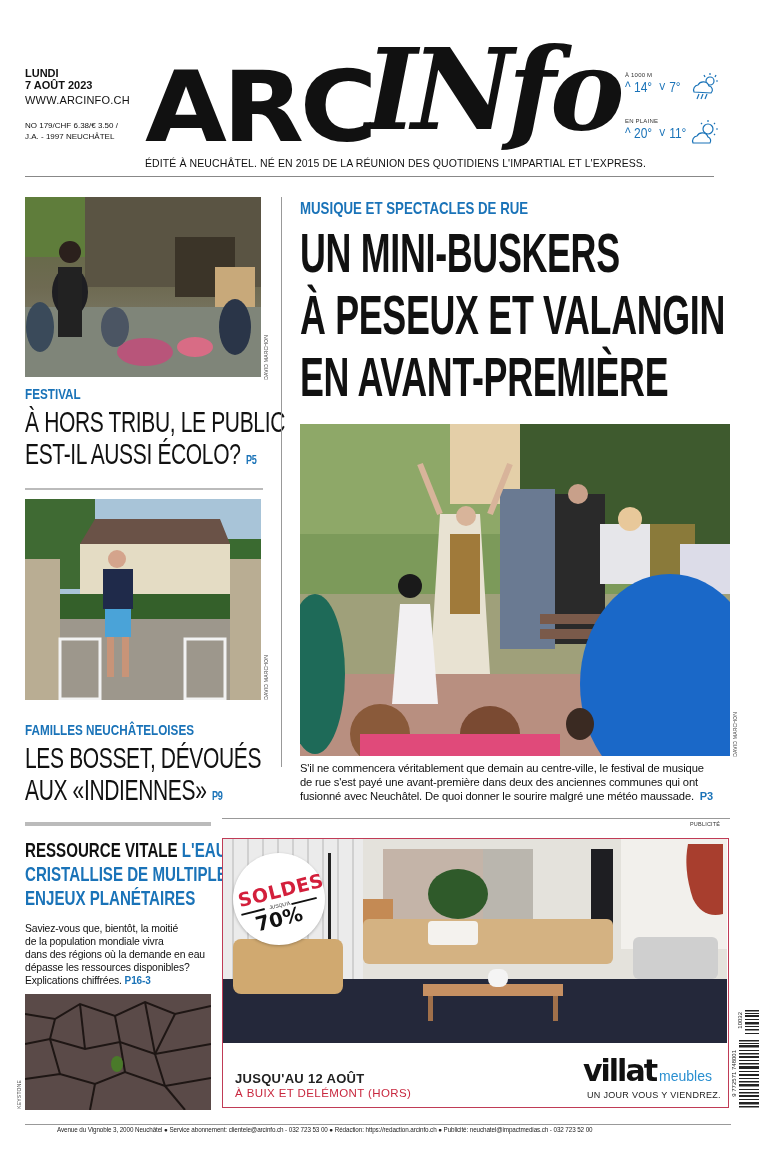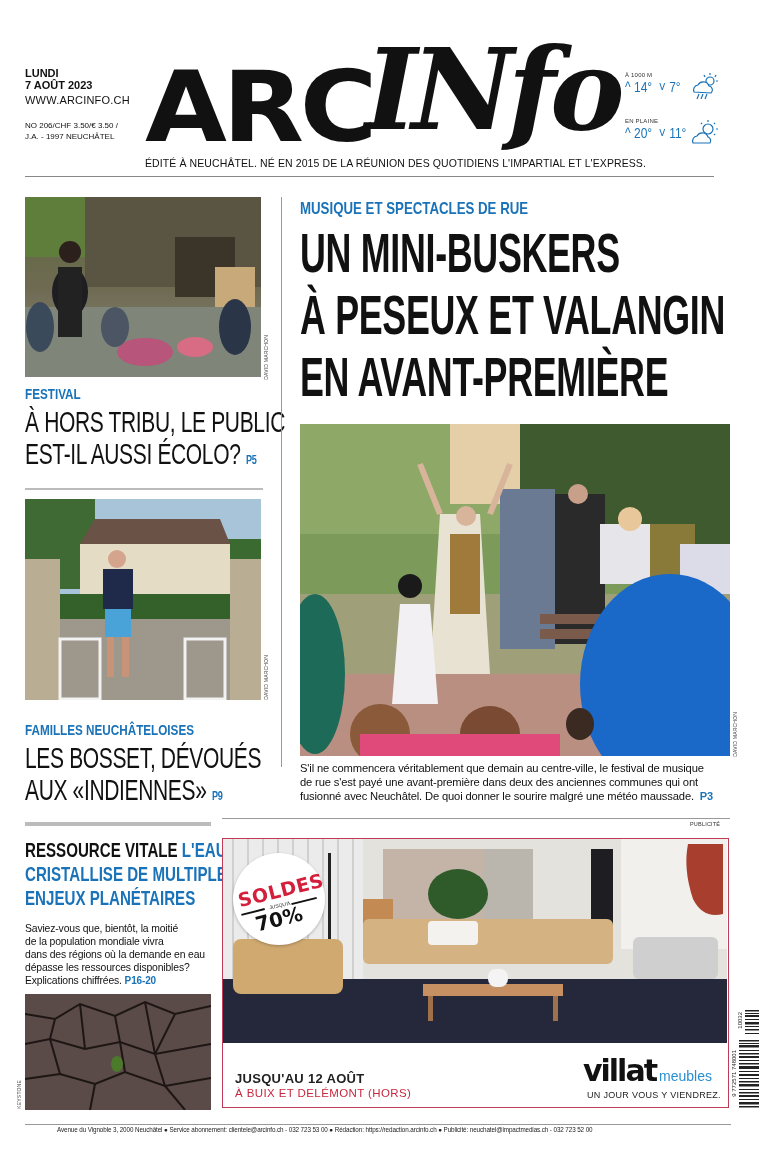--- a/index.html
+++ b/index.html
@@ -65,21 +65,21 @@
   .footer { left:57px; top:1126px; font-size:6.3px; color:#222; white-space:nowrap; letter-spacing:-0.1px; }
 </style>
 </head>
 <body>
 
 <div class="abs ed-left">
   <div class="day">LUNDI</div>
   <div class="date">7 AOÛT 2023</div>
   <div class="site">WWW.ARCINFO.CH</div>
   <div class="price">
-    <div>NO 206/CHF 3.50/€ 3.50 /</div>
+    <div>NO 179/CHF 6.38/€ 3.50 /</div>
     <div>J.A. - 1997 NEUCHÂTEL</div>
   </div>
 </div>
 
 <div class="abs logo">
   <span class="arc">ARC</span>
   <span class="info">INfo</span>
 </div>
 <div class="abs tagline">ÉDITÉ À NEUCHÂTEL. NÉ EN 2015 DE LA RÉUNION DES QUOTIDIENS L'IMPARTIAL ET L'EXPRESS.</div>
 
@@ -191,21 +191,21 @@
   <div class="kicker" style="font-size:21px;line-height:24px;transform:scaleX(0.72);">
     <div><span style="color:#111;">RESSOURCE VITALE</span> <span class="blue">L'EAU</span></div>
     <div class="blue">CRISTALLISE DE MULTIPLES</div>
     <div class="blue">ENJEUX PLANÉTAIRES</div>
   </div>
   <div style="margin-top:12px;font-size:10.4px;line-height:13px;letter-spacing:-0.15px;">
     <div>Saviez-vous que, bientôt, la moitié</div>
     <div>de la population mondiale vivra</div>
     <div>dans des régions où la demande en eau</div>
     <div>dépasse les ressources disponibles?</div>
-    <div><span>Explications chiffrées.</span> <span class="pref" style="font-size:10px;">P16-20</span></div>
+    <div><span>Explications chiffrées.</span> <span class="pref" style="font-size:10px;">P16-3</span></div>
   </div>
 </div>
 <div class="photo" style="left:25px;top:994px;width:186px;height:116px;">
   <svg width="186" height="116" viewBox="0 0 186 116">
     <rect width="186" height="116" fill="#5a4a48"></rect>
     <g stroke="#1e1614" stroke-width="2" fill="none">
       <path d="M0 20 L30 25 L55 10 L90 22 L120 8 L150 20 L186 12"></path>
       <path d="M0 50 L25 45 L60 55 L95 48 L130 60 L186 50"></path>
       <path d="M0 85 L35 80 L70 90 L100 78 L140 92 L186 84"></path>
       <path d="M30 25 L25 45 L35 80"></path>

